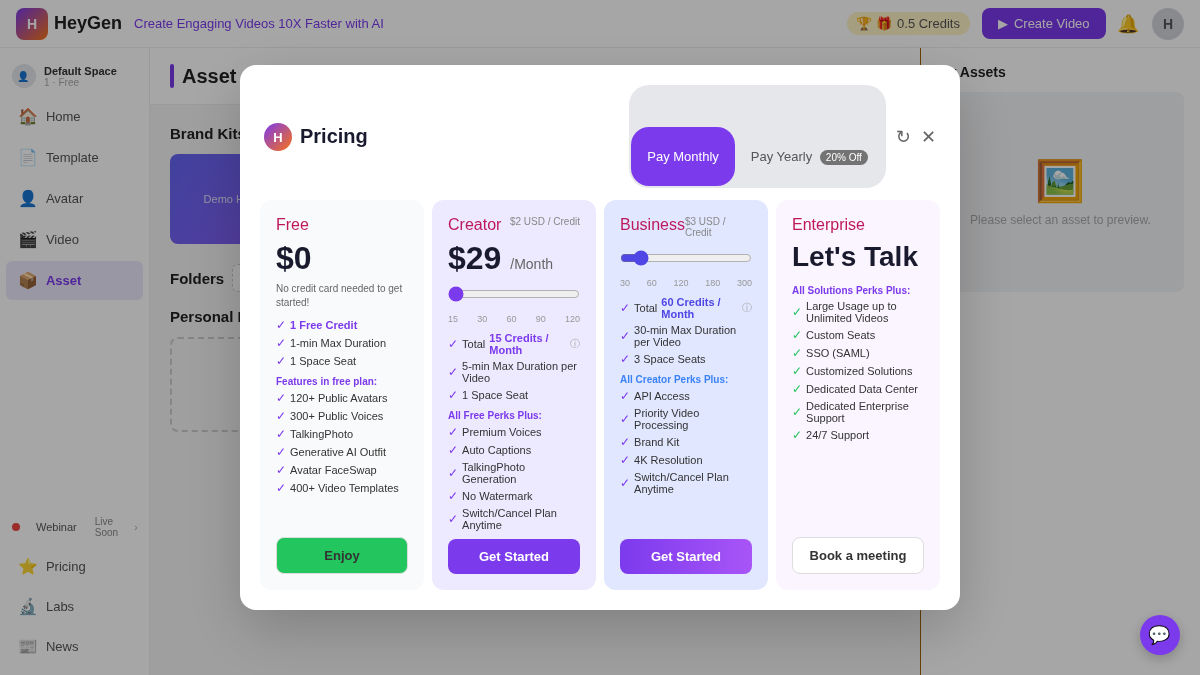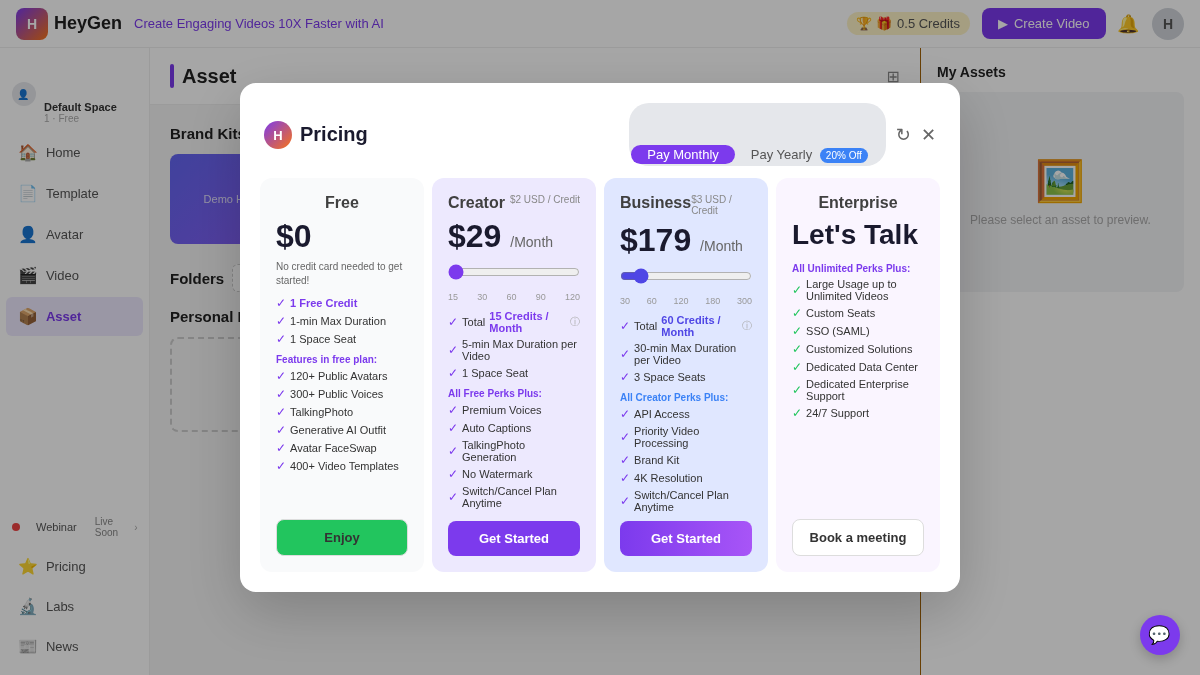--- a/index.html
+++ b/index.html
@@ -52,34 +52,34 @@
     .preview-placeholder { background: #f3f4f6; border-radius: 8px; height: 200px; display: flex; align-items: center; justify-content: center; color: #aaa; font-size: 12px; text-align: center; padding: 16px; }
 
     
     .modal-overlay { position: fixed; inset: 0; background: rgba(0,0,0,0.35); display: flex; align-items: center; justify-content: center; z-index: 100; }
     .modal { background: #fff; border-radius: 16px; width: 720px; max-height: 580px; overflow: hidden; box-shadow: 0 20px 60px rgba(0,0,0,0.2); display: flex; flex-direction: column; }
     .modal-header { display: flex; align-items: center; justify-content: space-between; padding: 20px 24px 12px; }
     .modal-logo { display: flex; align-items: center; gap: 8px; }
     .modal-title { font-size: 20px; font-weight: 700; color: #1a1a2e; }
     .modal-header-right { display: flex; align-items: center; gap: 10px; }
     .toggle-group { display: flex; background: #e5e7eb; border-radius: 20px; padding: 2px; }
-    .toggle-btn { padding: 2px 16px; border-radius: 18px; font-size: 13px; font-weight: 500; border: none; cursor: pointer; margin-top: 40px; }
+    .toggle-btn { padding: 22px 16px; border-radius: 18px; font-size: 13px; font-weight: 500; border: none; cursor: pointer; margin-top: 40px; }
     .toggle-btn.active { background: #7c3aed; color: #fff; }
     .toggle-btn.inactive { background: transparent; color: #555; }
-    .yearly-badge { background: #3b82f6; color: #fff; font-size: 10px; padding: 2px 6px; border-radius: 10px; margin-left: 4px; }
+    .yearly-badge { background: #737373; color: #fff; font-size: 10px; padding: 2px 6px; border-radius: 10px; margin-left: 4px; }
     .close-icon { font-size: 18px; color: #666; cursor: pointer; background: none; border: none; }
 
     .modal-body { display: flex; gap: 0; flex: 1; overflow: hidden; padding: 0 16px 20px; }
 
     
     .plan-card { flex: 1; background: #f9fafb; border-radius: 12px; padding: 16px; margin: 0 4px; display: flex; flex-direction: column; gap: 8px; min-width: 0; }
     .plan-card.creator { background: #ede9fe; }
     .plan-card.business { background: #e0e7ff; }
     .plan-card.enterprise { background: #faf5ff; }
-    .plan-name { font-size: 16px; font-weight: 700; color: #404040; text-align: center; }
+    .plan-name { font-size: 16px; font-weight: 400; color: #be185d; }
     .plan-price-note { font-size: 10px; color: #888; }
     .plan-price { font-size: 32px; font-weight: 800; color: #1a1a2e; line-height: 1; }
     .plan-price span { font-size: 14px; font-weight: 400; color: #666; }
     .enterprise-price { font-size: 28px; font-weight: 800; color: #1a1a2e; line-height: 1.1; }
     .plan-desc { font-size: 10px; color: #666; line-height: 1.4; }
     .plan-slider { width: 100%; accent-color: #7c3aed; margin: 4px 0; }
     .slider-labels { display: flex; justify-content: space-between; font-size: 9px; color: #999; }
     .plan-feature { font-size: 11px; color: #333; display: flex; align-items: center; gap: 4px; }
     .plan-feature .check { color: #7c3aed; font-size: 12px; }
     .plan-feature .check-green { color: #22c55e; font-size: 12px; }
@@ -120,21 +120,21 @@
     <div class="avatar-circle">H</div>
   </div>
 </div>
 
 <div class="main-layout">
 
   <div class="sidebar">
     <div class="sidebar-user">
       <div class="sidebar-user-icon">👤</div>
       <div>
-        <div style="font-weight:600;font-size:11px;color:#333;margin-top:37px;">Default Space</div>
+        <div style="font-weight:600;font-size:11px;color:#333;">Default Space</div>
         <div style="font-size:10px;color:#aaa;">1 · Free</div>
       </div>
     </div>
 
     <div class="sidebar-item">
       <span class="si-icon">🏠</span>
       <span>Home</span>
     </div>
     <div class="sidebar-item">
       <span class="si-icon">📄</span>
@@ -348,21 +348,20 @@
             </div>
         </div>
         <button class="plan-btn creator">Get Started</button>
       </div>
 
       <div class="plan-card business">
         <div style="display:flex;justify-content:space-between;align-items:flex-start;">
           <div class="plan-name">Business</div>
           <span class="plan-price-note">$3 USD / Credit</span>
         </div>
-        <div class="plan-price">$179 <span>/Month</span></div>
         <input type="range" class="plan-slider" min="30" max="300" value="60" style="accent-color: rgb(79, 70, 229);">
         <div class="slider-labels">
           <span>30</span>
             <span>60</span>
             <span>120</span>
             <span>180</span>
             <span>300</span>
         </div>
         <div class="features-list">
           <div class="plan-feature"><span class="check">✓</span> Total <span style="color:#4f46e5;font-weight:600;">60 Credits / Month</span> <span style="color:#aaa;font-size:10px;">ⓘ</span></div>
@@ -396,21 +395,21 @@
               <span>Switch/Cancel Plan Anytime</span>
             </div>
         </div>
         <button class="plan-btn business">Get Started</button>
       </div>
 
       <div class="plan-card enterprise">
         <div class="plan-name">Enterprise</div>
         <div class="enterprise-price">Let's Talk</div>
         <div class="features-list">
-          <div class="section-label purple2">All Unlimited Perks Plus:</div>
+          <div class="section-label purple2">All Solutions Perks Plus:</div>
           <div class="plan-feature">
               <span class="check-green">✓</span> 
               <span>Large Usage up to Unlimited Videos</span>
             </div>
           <div class="plan-feature">
               <span class="check-green">✓</span> 
               <span>Custom Seats</span>
             </div>
           <div class="plan-feature">
               <span class="check-green">✓</span> 

